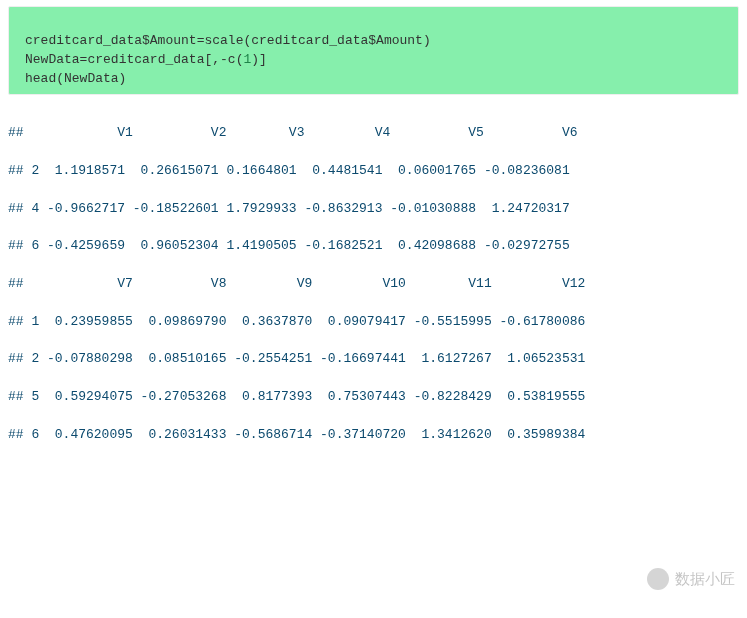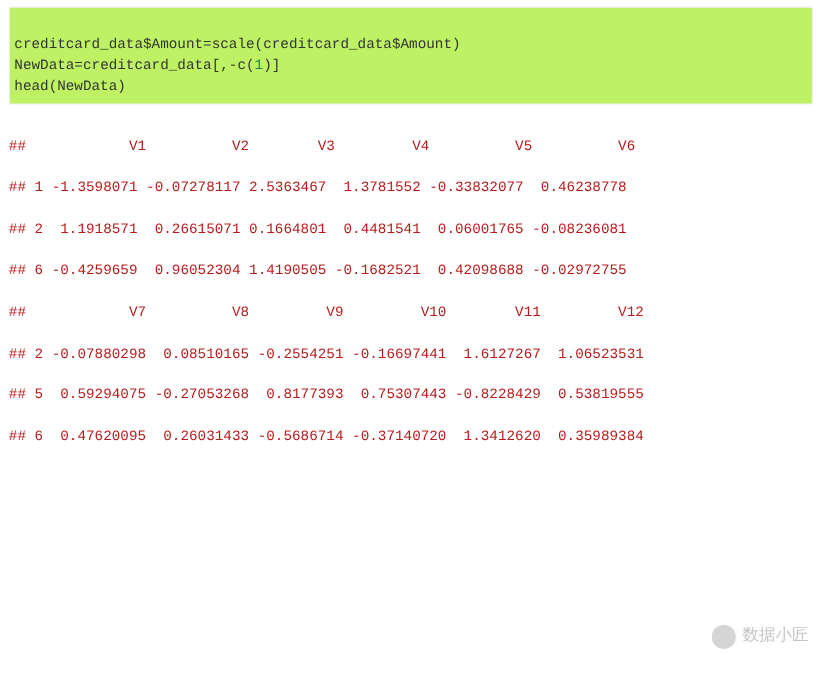--- a/index.html
+++ b/index.html
@@ -6,79 +6,80 @@
     margin: 0;
     padding: 0;
     font-family: "Consolas", "Monaco", "Courier New", monospace;
     font-size: 13px;
     line-height: 1.45;
     color: #333;
     background: #ffffff;
     width: 747px;
   }
   .code-block {
-    background: #bef264;
+    background: #86efac;
     border: 1px solid #eee;
-    padding: 6px 4px;
+    padding: 6px 16px;
     margin: 6px 8px 10px 8px;
     border-radius: 2px;
     white-space: pre;
   }
   .code-line { white-space: pre; }
   .assign { color: #333; }
   .num    { color: #1e8449; }
   .func   { color: #333; }
   .output-block {
     padding: 0 8px 6px 8px;
     white-space: pre;
     color: #333;
   }
   .out-line {
     white-space: pre;
-    color: #b91c1c;
+    color: #0c4a6e;
     font-family: "Consolas", "Monaco", "Courier New", monospace;
   }
   .watermark {
     position: fixed;
     right: 12px;
     bottom: 28px;
     display: flex;
     align-items: center;
     gap: 6px;
     opacity: 0.35;
     pointer-events: none;
   }
   .watermark .wm-icon {
     width: 22px;
     height: 22px;
     border-radius: 50%;
     background: #888;
     display: inline-block;
   }
   .watermark .wm-text {
-    font-family: Liberation Serif, serif;
+    font-family: Liberation Sans, sans-serif;
     font-size: 15px;
     color: #555;
   }
 </style>
 </head>
 <body>
 
 <div class="code-block">
 <span class="code-line"><span class="assign">creditcard_data$Amount</span><span>=</span><span class="func">scale(creditcard_data$Amount)</span></span>
 <span class="code-line"><span class="assign">NewData</span><span>=</span><span class="func">creditcard_data[,-c(</span><span class="num">1</span><span class="func">)]</span></span>
 <span class="code-line"><span class="func">head(NewData)</span></span>
 </div>
 
 <div class="output-block">
 <div class="out-line">##            V1          V2        V3         V4          V5          V6</div>
-<div class="out-line">## 1 -1.3598071 -0.07278117 2.5363467  1.3781552 -0.33832077  0.46238778</div>
 <div class="out-line">## 2  1.1918571  0.26615071 0.1664801  0.4481541  0.06001765 -0.08236081</div>
+<div class="out-line">## 4 -0.9662717 -0.18522601 1.7929933 -0.8632913 -0.01030888  1.24720317</div>
 <div class="out-line">## 6 -0.4259659  0.96052304 1.4190505 -0.1682521  0.42098688 -0.02972755</div>
 <div class="out-line">##            V7          V8         V9         V10        V11         V12</div>
+<div class="out-line">## 1  0.23959855  0.09869790  0.3637870  0.09079417 -0.5515995 -0.61780086</div>
 <div class="out-line">## 2 -0.07880298  0.08510165 -0.2554251 -0.16697441  1.6127267  1.06523531</div>
 <div class="out-line">## 5  0.59294075 -0.27053268  0.8177393  0.75307443 -0.8228429  0.53819555</div>
 <div class="out-line">## 6  0.47620095  0.26031433 -0.5686714 -0.37140720  1.3412620  0.35989384</div>
 
 
 
 
 
 
 

